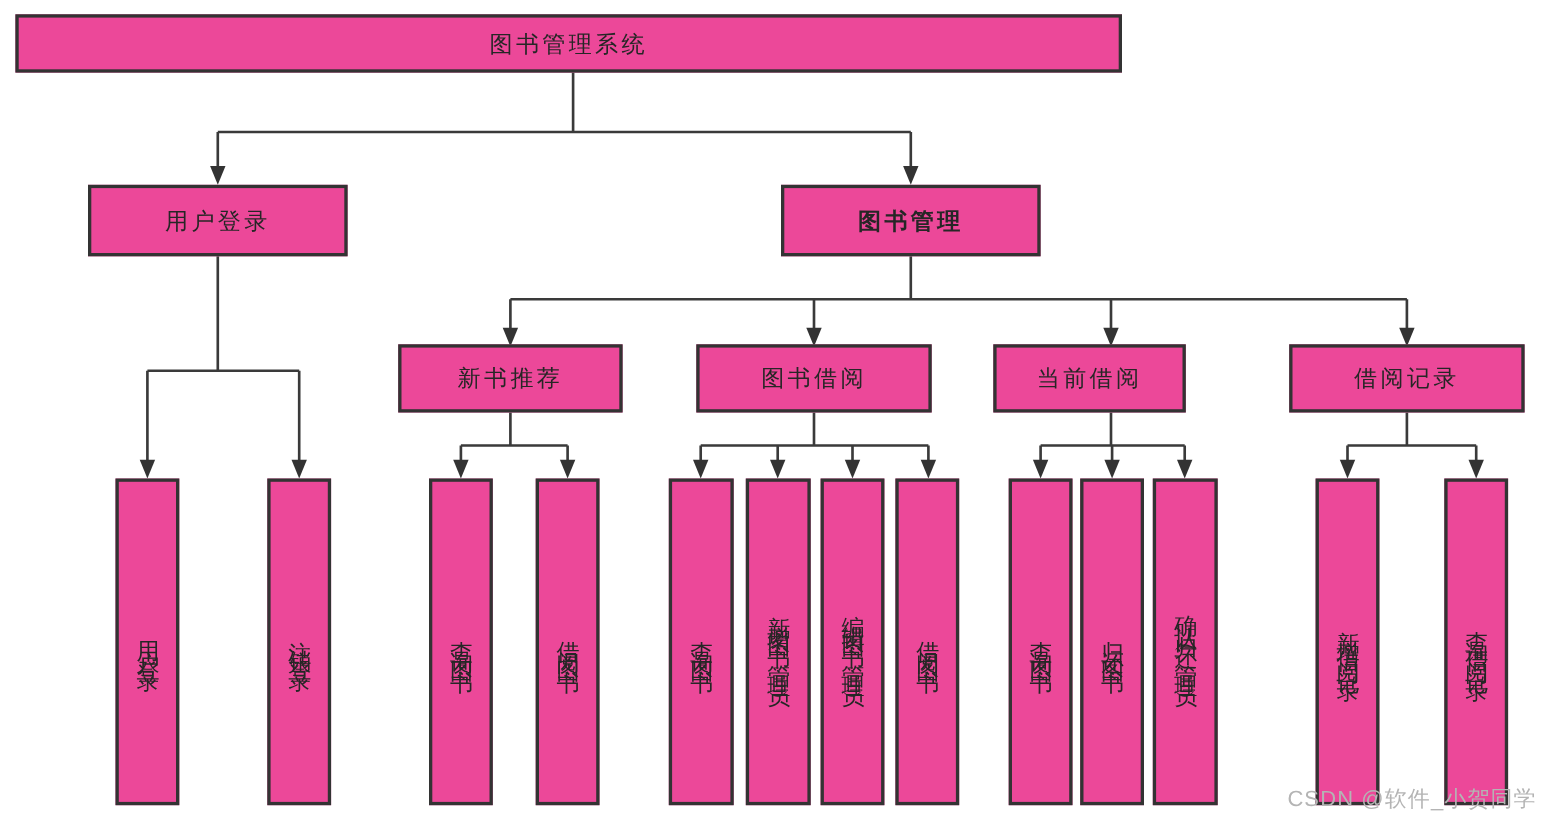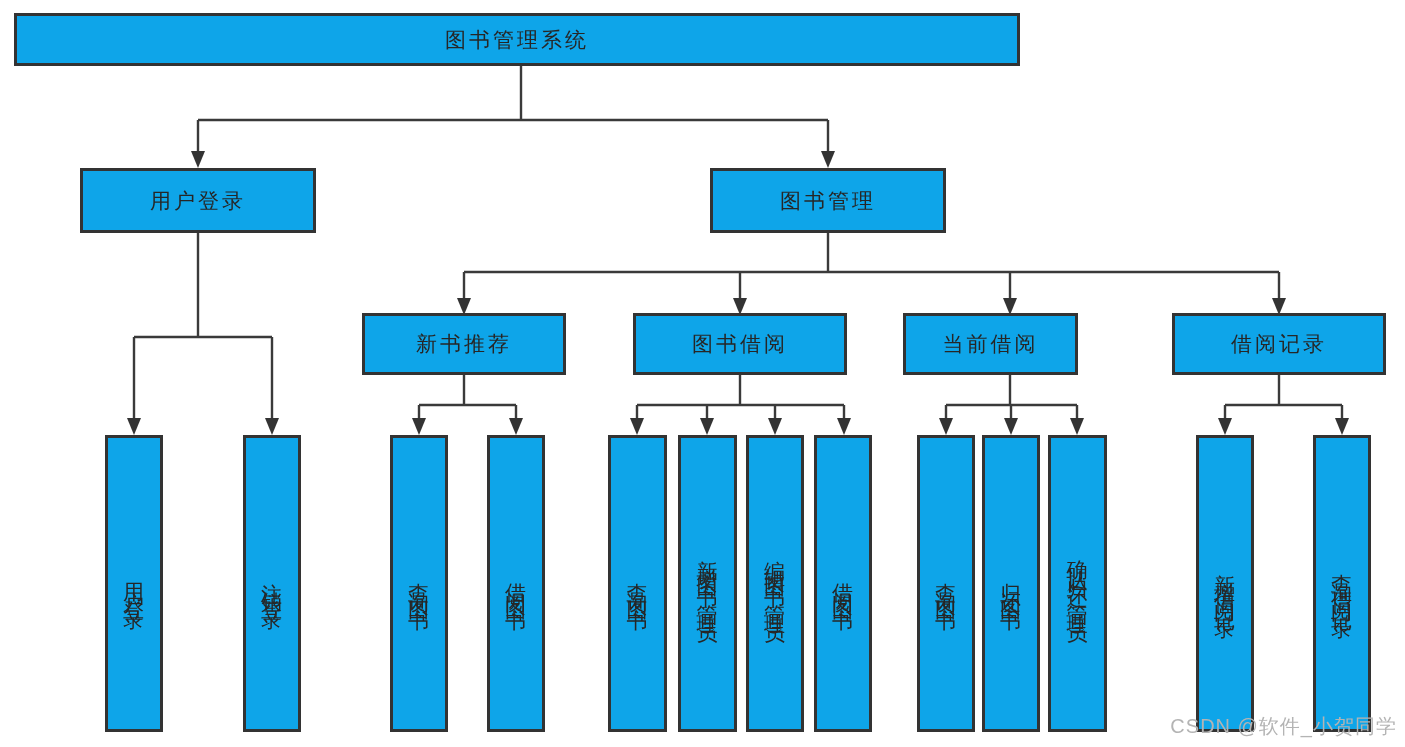--- a/index.html
+++ b/index.html
@@ -10,21 +10,21 @@
     position: relative;
     overflow: hidden;
   }
   .canvas { position: absolute; inset: 0; }
   .wires { position: absolute; left: 0; top: 0; }
   .wire { fill: none; stroke: #3a3a3a; stroke-width: 2.4; }
   .arrow { fill: #333333; stroke: none; }
   .node {
     position: absolute;
     box-sizing: border-box;
-    background: #0ea5e9;
+    background: #ec4899;
     border: 3px solid #333333;
     display: flex;
     align-items: center;
     justify-content: center;
     z-index: 2;
   }
   .node .lbl {
     color: #262626;
     font-size: 21px;
     letter-spacing: 3px;
@@ -104,21 +104,21 @@
     </g>
   </svg>
 
   <div class="node box-h" style="left:14px; top:13px; width:1006px; height:53px;">
     <span class="lbl">图书管理系统</span>
   </div>
 
   <div class="node box-h" style="left:80px; top:168px; width:236px; height:65px;">
     <span class="lbl">用户登录</span>
   </div>
-  <div class="node box-h" style="left:710px; top:168px; width:236px; height:65px;">
+  <div class="node box-h" style="left:710px; top:168px; width:236px; height:65px;font-weight:bold;">
     <span class="lbl">图书管理</span>
   </div>
 
   <div class="node box-h" style="left:633px; top:313px; width:214px; height:62px;">
     <span class="lbl">图书借阅</span>
   </div>
   <div class="node box-h" style="left:362px; top:313px; width:204px; height:62px;">
     <span class="lbl">新书推荐</span>
   </div>
   <div class="node box-h" style="left:903px; top:313px; width:175px; height:62px;">

